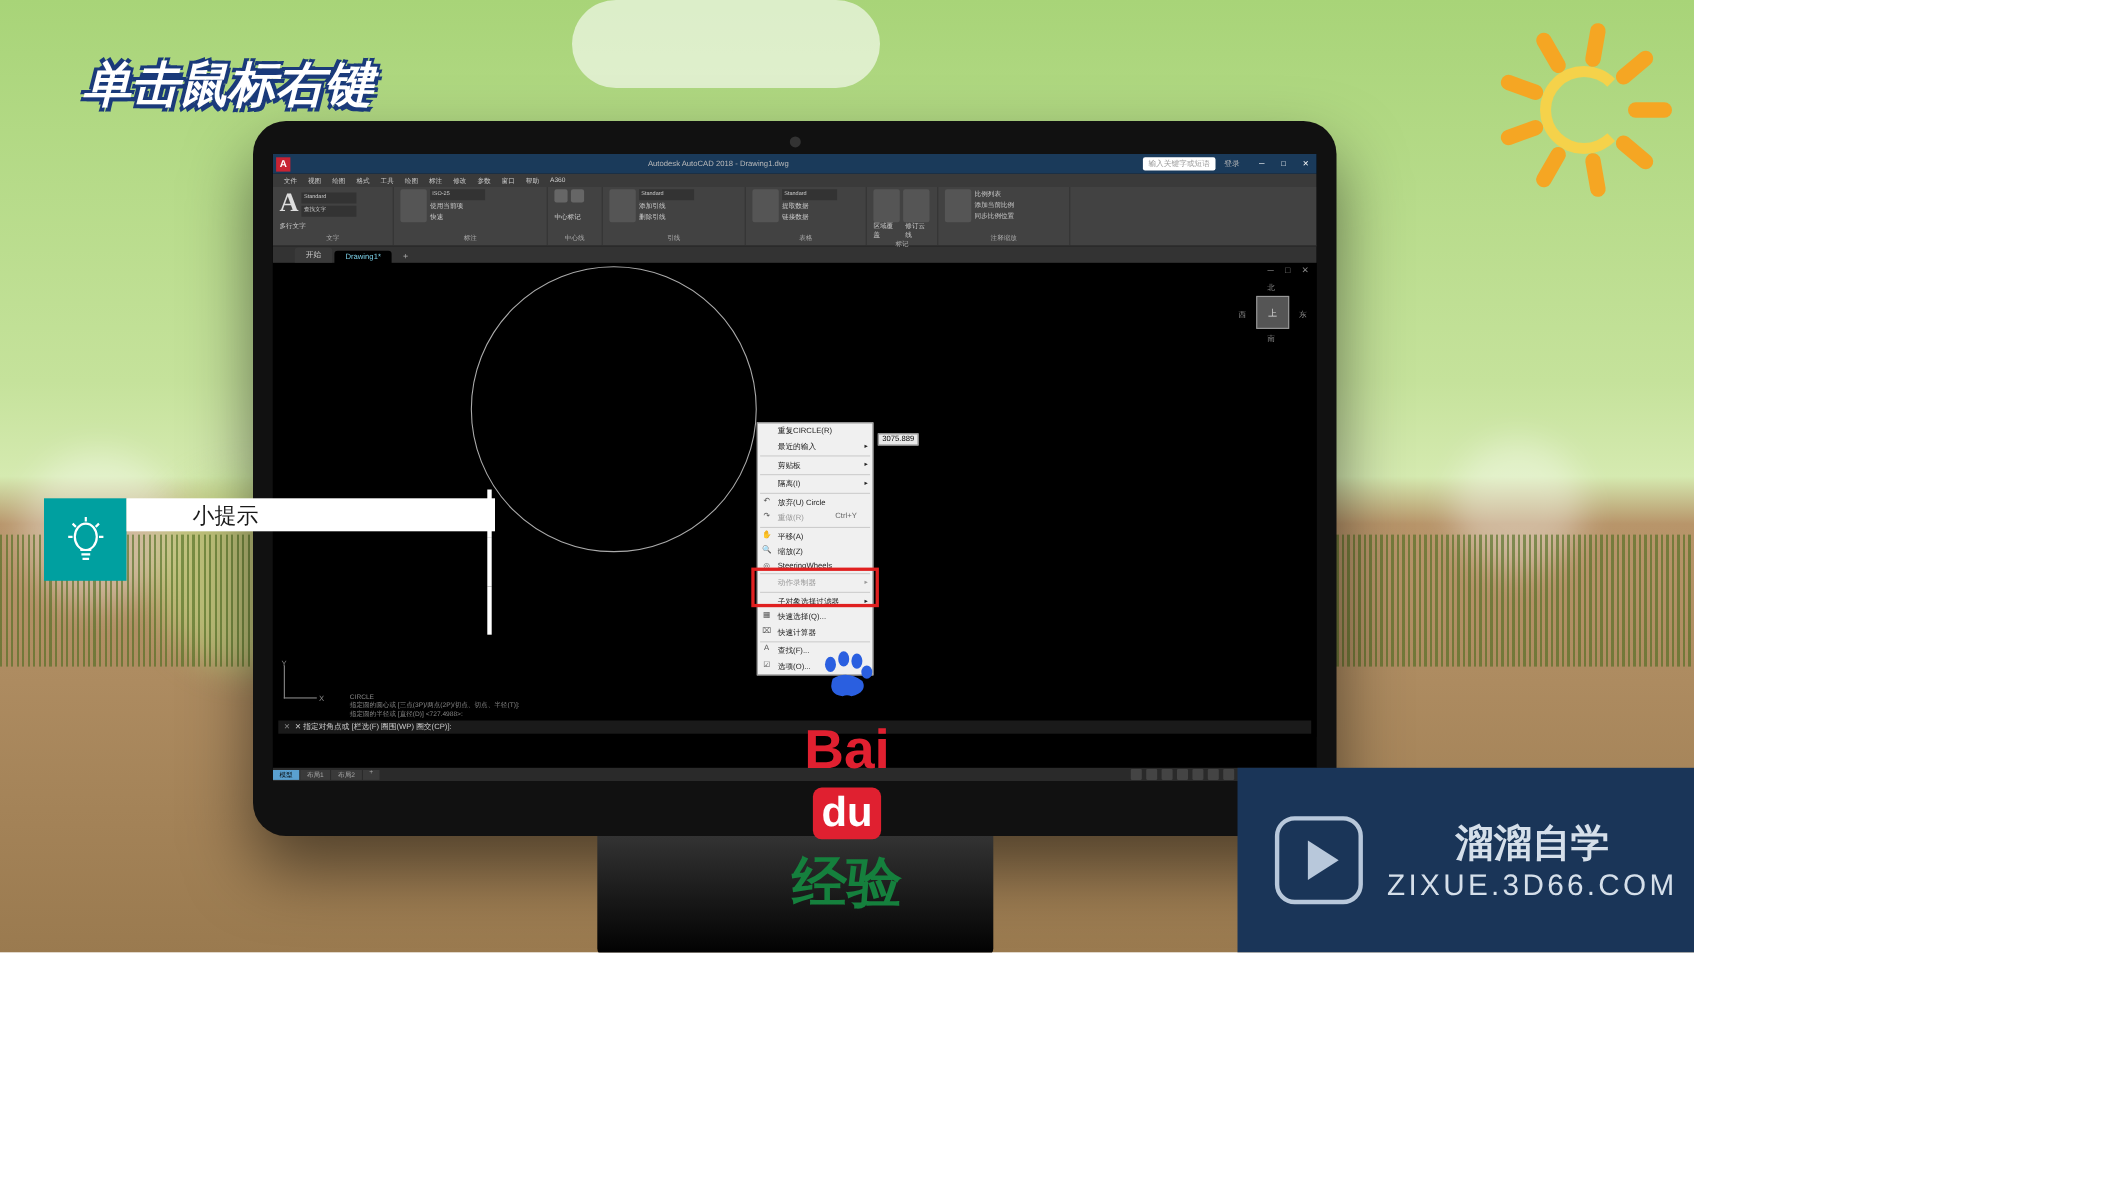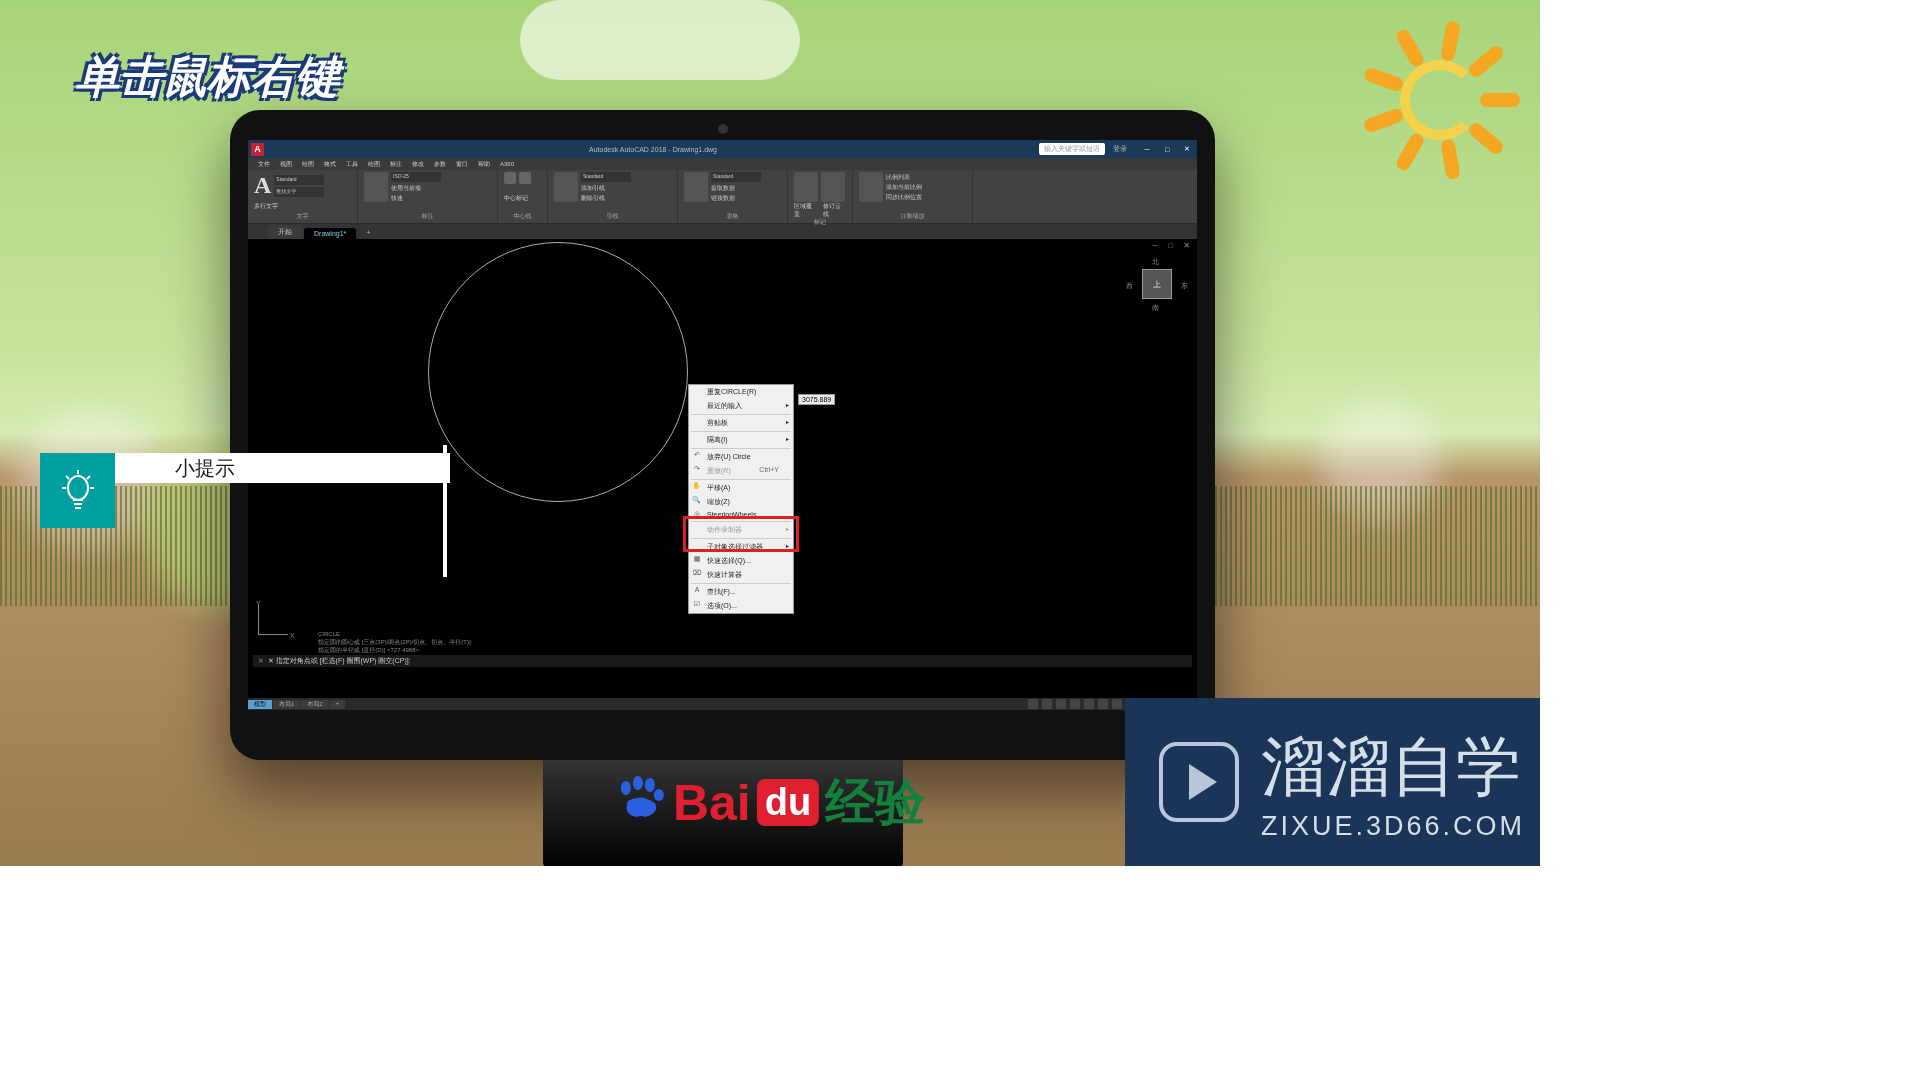--- a/index.html
+++ b/index.html
@@ -89,32 +89,32 @@
 .tip-overlay { position: absolute; top: 453px; left: 30px; z-index: 6; display: flex; margin-left: 10px; }
 .tip-icon { width: 75px; height: 75px; background: #00a0a0; display: flex; align-items: center; justify-content: center; }
 .tip-icon svg { width: 42px; height: 50px; }
 .tip-box { position: relative; }
 .tip-title-bar { width: 335px; height: 30px; background: #fff; padding-left: 60px; display: flex; align-items: center; font-size: 20px; color: #1a1a1a; }
 .tip-text-bar { width: 410px; height: 45px; background: rgba(120,120,120,0.78); padding-left: 60px; display: flex; align-items: center; font-size: 19px; color: #fff; }
 .tip-lines { position: absolute; top: -8px; left: 320px; }
 .tip-lines span { display: block; width: 4px; height: 44px; background: #fff; margin-left: 8px; float: left; }
 
 
-.baidu-logo { position: absolute; bottom: 30px; left: 50%; transform: translateX(-50%); z-index: 7; display: flex; align-items: center; gap: 6px; }
+.baidu-logo { position: absolute; bottom: 30px; left: 50%; transform: translateX(-50%); z-index: 7; display: flex; align-items: center; gap: 6px; flex-direction: column; }
 .baidu-logo .paw { color: #2a5fe0; font-size: 36px; }
 .baidu-logo .bai { font-size: 50px; font-weight: 900; color: #e02030; }
 .baidu-logo .du { display: inline-block; background: #e02030; color: #fff; font-size: 38px; font-weight: 900; padding: 2px 8px; border-radius: 8px; }
 .baidu-logo .jy { font-size: 50px; font-weight: 900; color: #15803d; }
 
 
 .zixue-banner { position: absolute; bottom: 0; right: 0; width: 415px; height: 168px; background: #1a3558; z-index: 10; display: flex; align-items: center; gap: 22px; padding-left: 34px; }
 .zixue-banner .play-icon { width: 80px; height: 80px; border: 4px solid #b8c8db; border-radius: 18px; display: flex; align-items: center; justify-content: center; }
 .zixue-banner .play-icon::after { content: ""; border-left: 28px solid #b8c8db; border-top: 18px solid transparent; border-bottom: 18px solid transparent; margin-left: 8px; }
 .zixue-banner .txt { color: #d5dfea; }
-.zixue-banner .txt .big { font-size: 65px; font-weight: 400; }
+.zixue-banner .txt .big { font-size: 35px; font-weight: 700; text-align: center; }
 .zixue-banner .txt .small { font-size: 27px; letter-spacing: 3px; }
 </style>
 </head>
 <body>
 
 <div class="scene-bg">
   <div class="bokeh bokeh1"></div>
     <div class="bokeh bokeh2"></div>
     <div class="bokeh bokeh3"></div>
   <div class="cloud"></div>

